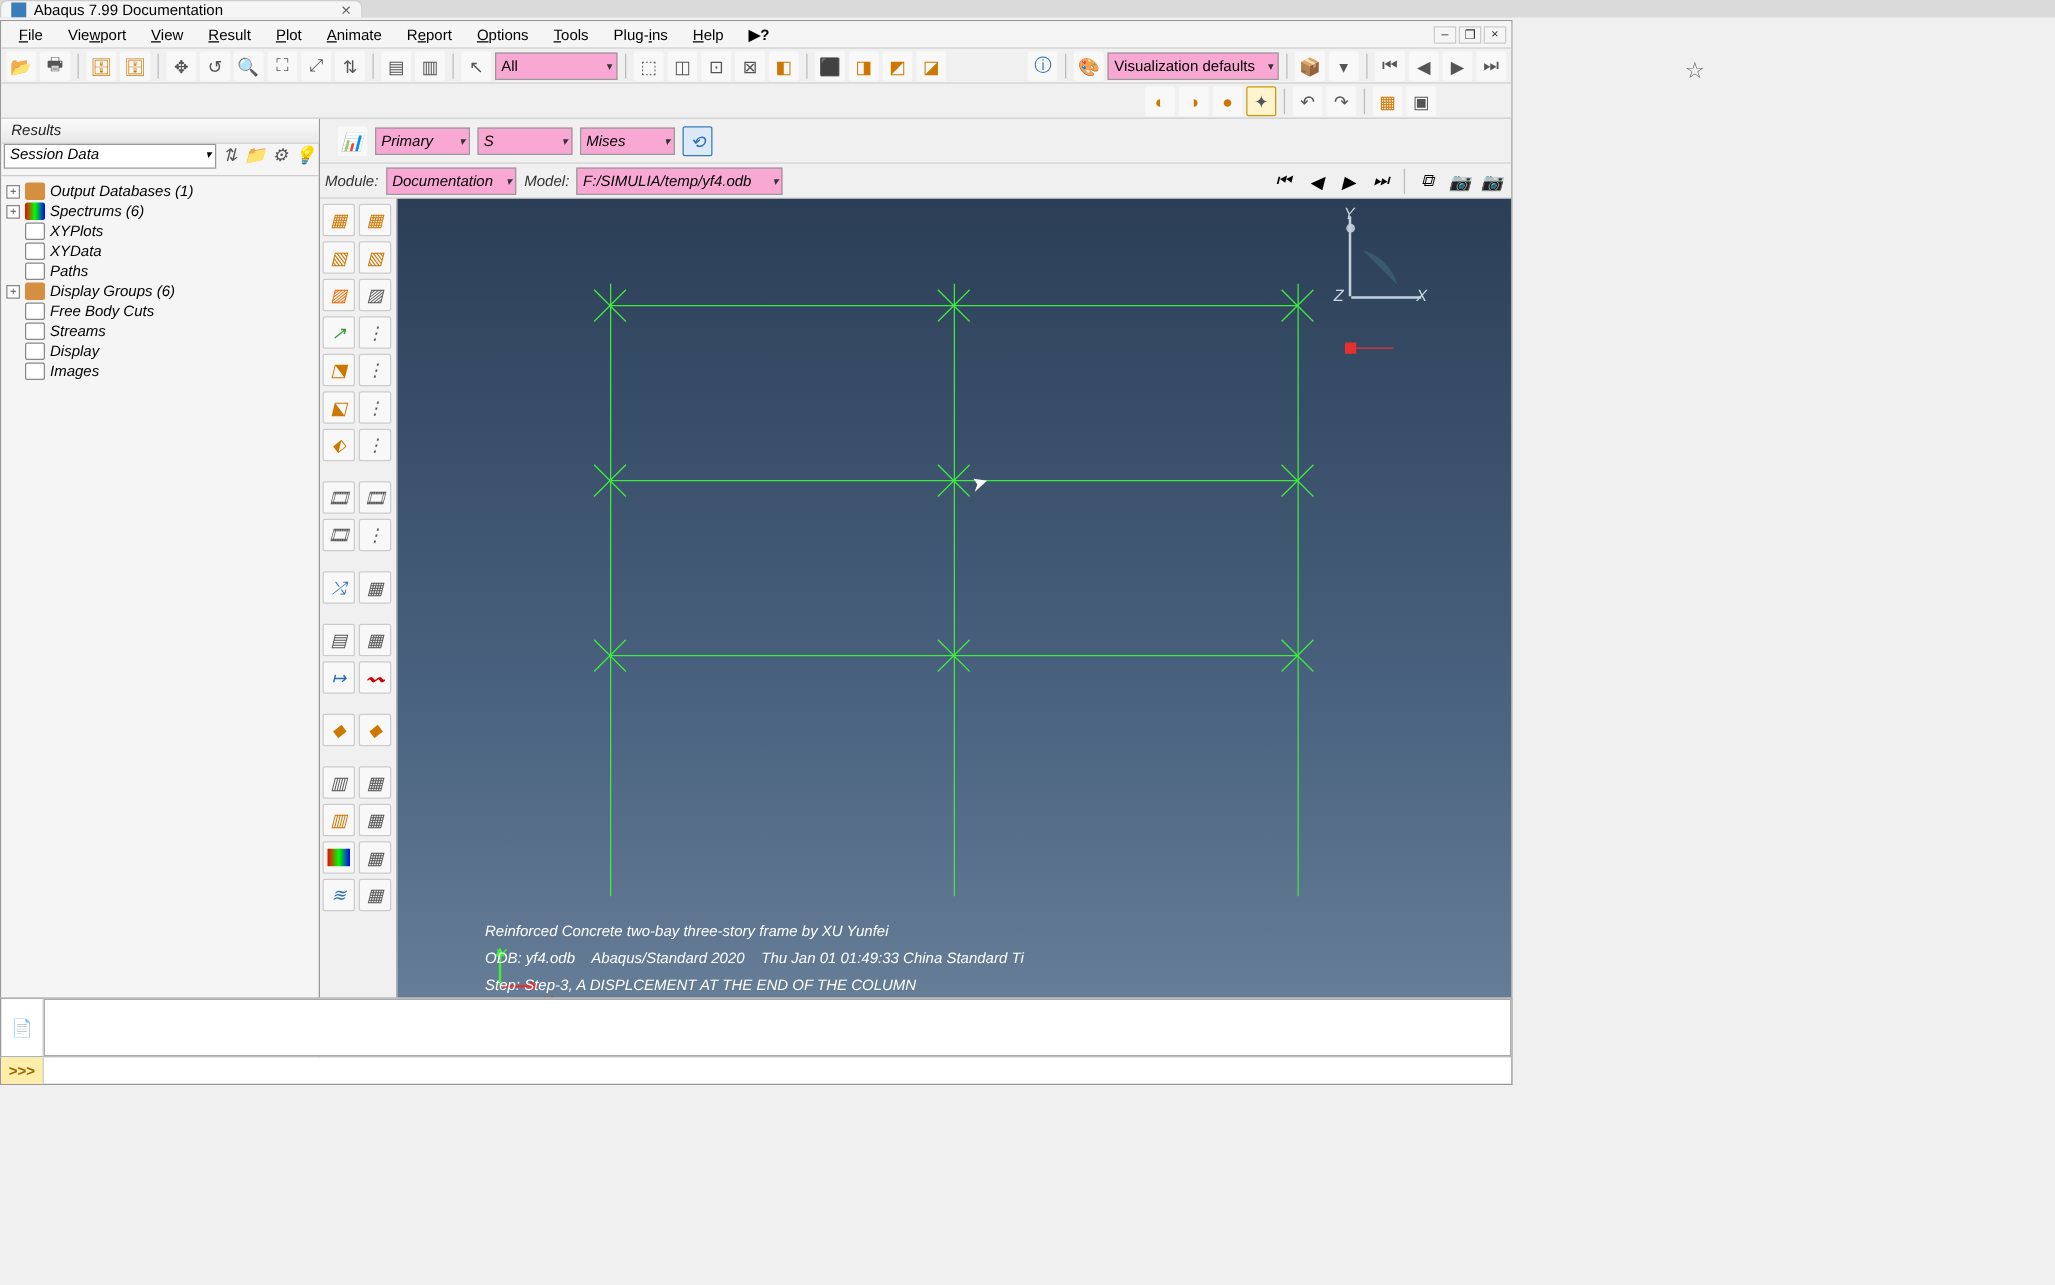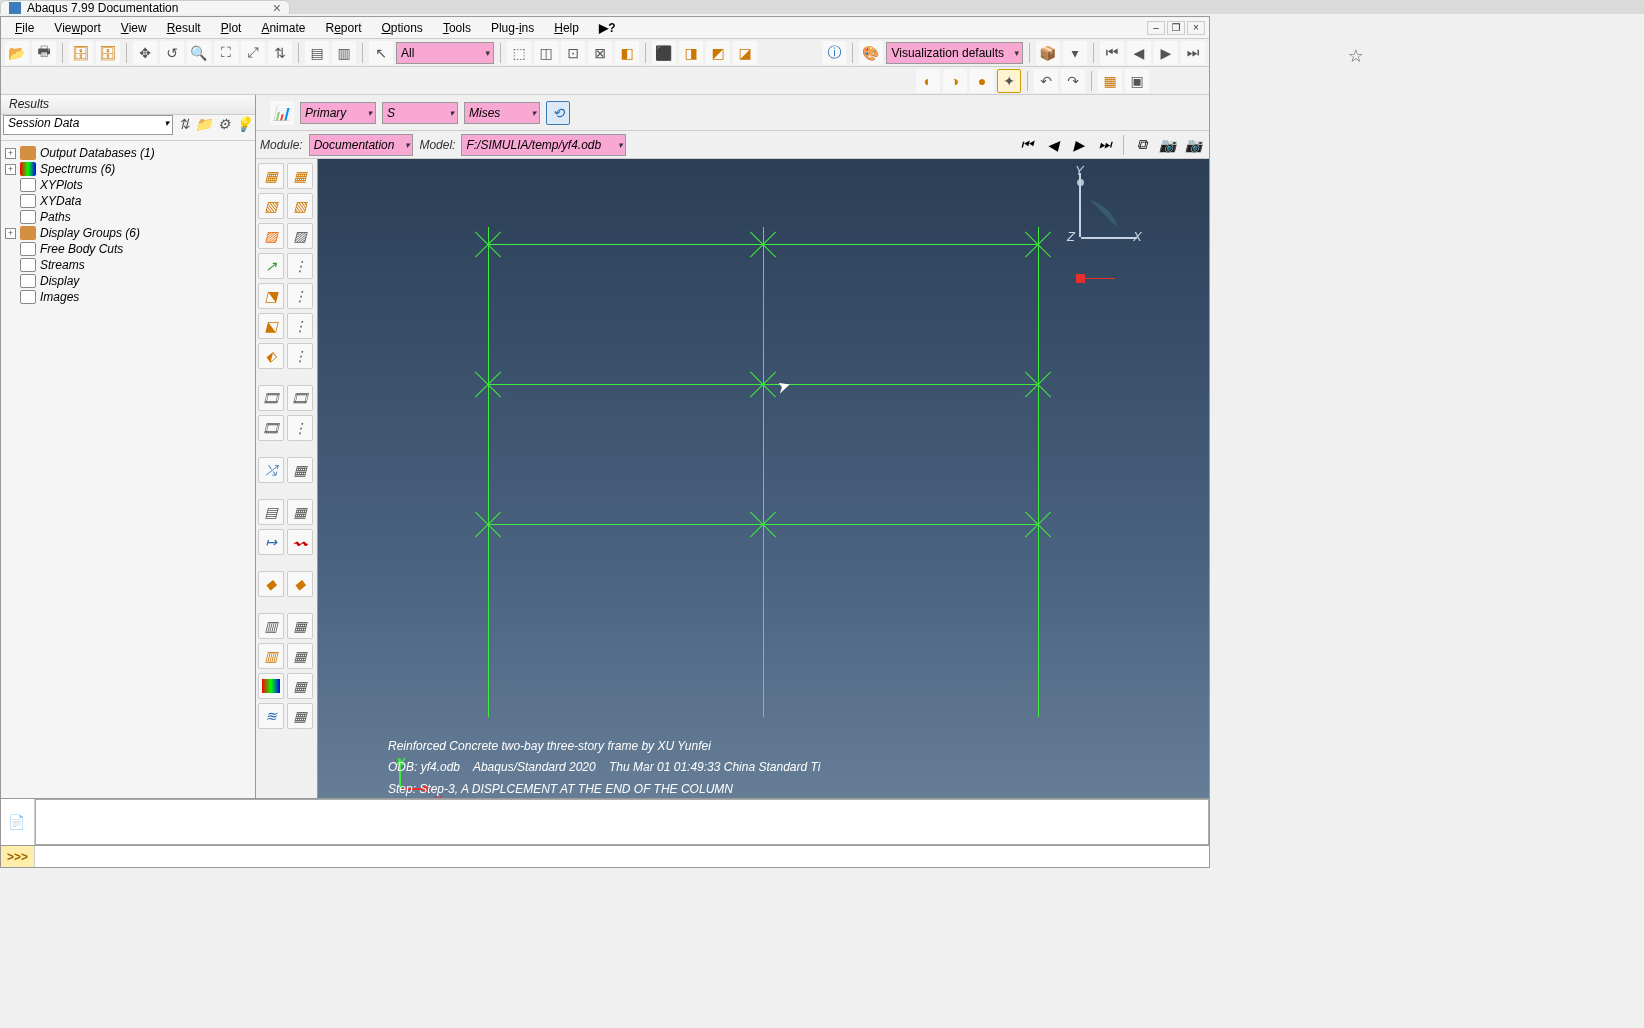--- a/index.html
+++ b/index.html
@@ -588,21 +588,21 @@
           <div class="small-triad">
             <div class="sy">Y</div>
             <div class="ay"></div>
               <div class="ayt"></div>
             <div class="ax"></div>
               <div class="axt"></div>
             <div class="sx">X</div>
           </div>
 
           <div class="overlay-text"><span>Reinforced Concrete two-bay three-story frame by XU Yunfei</span>
-<span>ODB: yf4.odb    Abaqus/Standard 2020    Thu Mar 01 01:49:33 China Standard Ti</span>
+<span>ODB: yf4.odb    Abaqus/Standard 2020    Thu Jan 01 01:49:33 China Standard Ti</span>
 <span>Step: Step-3, A DISPLCEMENT AT THE END OF THE COLUMN</span>
 <span>Increment   4056: Step Time =   37.00</span></div>
 
         </div>
       </div>
 
       <div class="statusbar-bottom">
         <div class="simulia-logo">
           <span class="ds">⟆</span>
           <span>SIMULIA</span>

